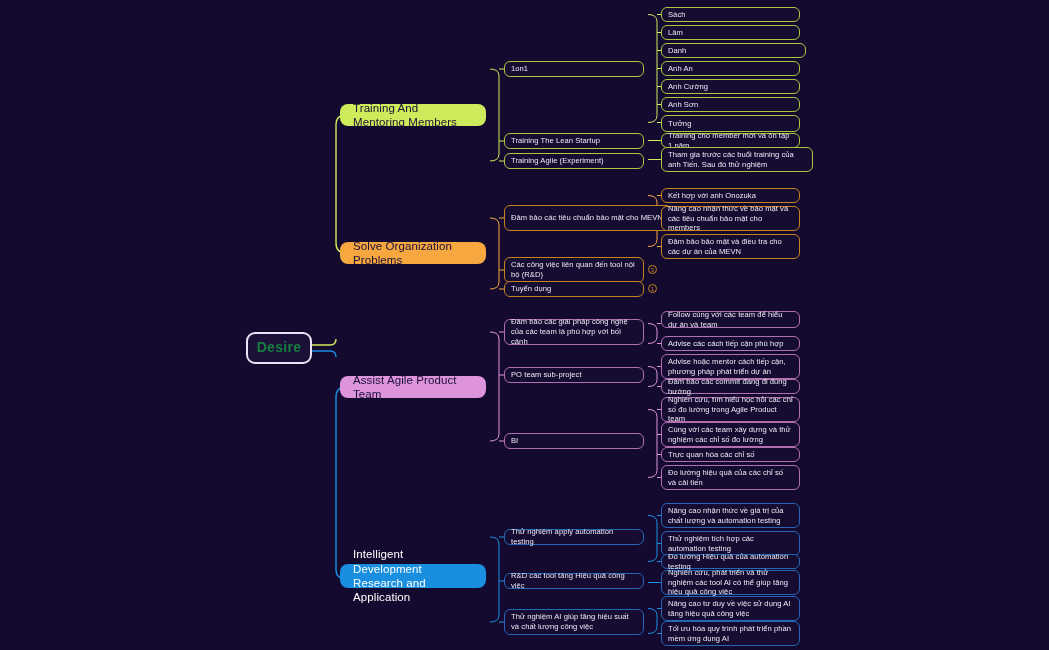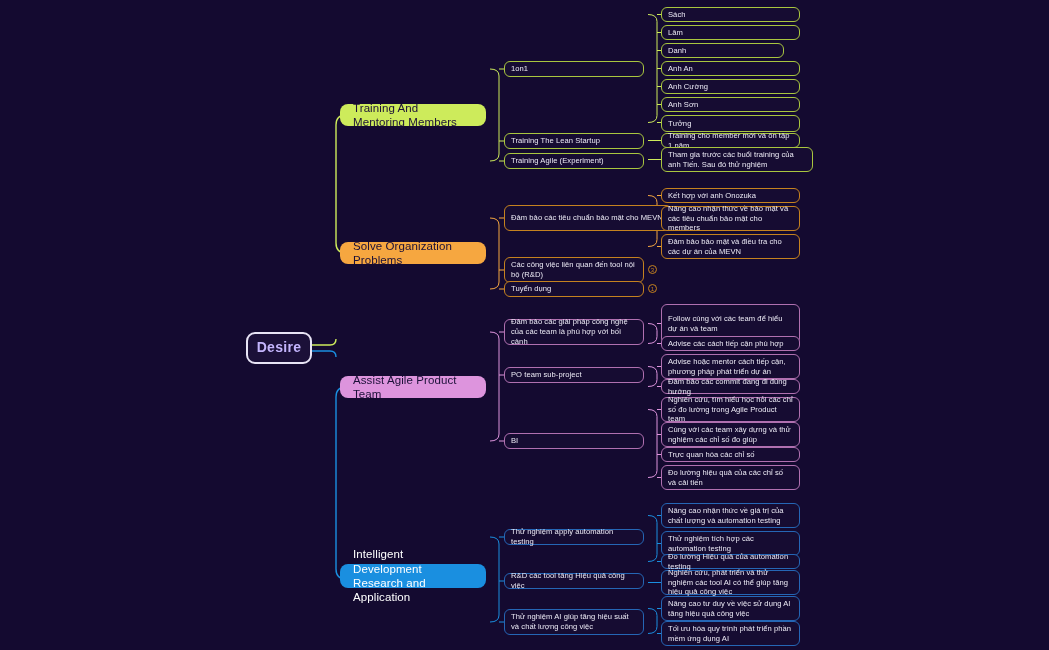--- a/index.html
+++ b/index.html
@@ -28,21 +28,21 @@
     display: flex;
     align-items: center;
     line-height: 1.25;
     letter-spacing: .1px;
   }
 
   
   .root {
     background: #1b1038;
     border: 2px solid #e8e4f5;
-    color: #c4b5fd;
+    color: #15803d;
     font-size: 14px;
     font-weight: bold;
     justify-content: center;
     border-radius: 9px;
     letter-spacing: .3px;
   }
 
   
   .branch {
     color: #1b1038;
@@ -150,48 +150,48 @@
       <path d="M 346 579 L 340 579" fill="none" stroke="#1a8fe0" stroke-width="1.4"></path>
     </svg>
 
   <div class="node root" id="root-node" style="left: 246px; top: 332px; width: 66px; height: 32px;">Desire</div>
 
   <div id="nodes">
       <div class="node branch green" style="left: 340px; top: 104px; width: 146px; height: 22px;">Training And Mentoring Members</div>
       <div class="node box green" style="left: 504px; top: 61px; width: 140px; height: 16px;">1on1</div>
       <div class="node box green" style="left: 661px; top: 7px; width: 139px; height: 15px;">Sách</div>
       <div class="node box green" style="left: 661px; top: 25px; width: 139px; height: 15px;">Lâm</div>
-      <div class="node box green" style="left: 661px; top: 43px; width: 123px; height: 15px; text-align: right;">Danh</div>
+      <div class="node box green" style="left: 661px; top: 43px; width: 145px; height: 15px; text-align: right;">Danh</div>
       <div class="node box green" style="left: 661px; top: 61px; width: 139px; height: 15px;">Anh An</div>
       <div class="node box green" style="left: 661px; top: 79px; width: 139px; height: 15px;">Anh Cường</div>
       <div class="node box green" style="left: 661px; top: 97px; width: 139px; height: 15px;">Anh Sơn</div>
       <div class="node box green" style="left: 661px; top: 115px; width: 139px; height: 17px;">Tưởng</div>
       <div class="node box green" style="left: 504px; top: 133px; width: 140px; height: 16px;">Training The Lean Startup</div>
       <div class="node box green" style="left: 661px; top: 133px; width: 139px; height: 15px;">Training cho member mới và ôn tập 1 năm</div>
       <div class="node box green" style="left: 504px; top: 153px; width: 140px; height: 16px;">Training Agile (Experiment)</div>
       <div class="node box green" style="left: 661px; top: 147px; width: 152px; height: 25px;">Tham gia trước các buổi training của anh Tiến. Sau đó thử nghiệm</div>
       <div class="node branch orange" style="left: 340px; top: 242px; width: 146px; height: 22px;">Solve Organization Problems</div>
       <div class="node box orange" style="left: 504px; top: 205px; width: 168px; height: 26px;">Đảm bảo các tiêu chuẩn bảo mật cho MEVN</div>
       <div class="node box orange" style="left: 661px; top: 188px; width: 139px; height: 15px;">Kết hợp với anh Onozuka</div>
       <div class="node box orange" style="left: 661px; top: 206px; width: 139px; height: 25px;">Nâng cao nhận thức về bảo mật và các tiêu chuẩn bảo mật cho members</div>
       <div class="node box orange" style="left: 661px; top: 234px; width: 139px; height: 25px;">Đảm bảo bảo mật và điều tra cho các dự án của MEVN</div>
       <div class="node box orange" style="left: 504px; top: 257px; width: 140px; height: 26px;">Các công việc liên quan đến tool nội bộ (R&amp;D)</div>
       <div class="badge" style="left: 648px; top: 265px;">3</div>
       <div class="node box orange" style="left: 504px; top: 281px; width: 140px; height: 16px;">Tuyển dụng</div>
       <div class="badge" style="left: 648px; top: 284px;">1</div>
       <div class="node branch pink" style="left: 340px; top: 376px; width: 146px; height: 22px;">Assist Agile Product Team</div>
       <div class="node box pink" style="left: 504px; top: 319px; width: 140px; height: 26px;">Đảm bảo các giải pháp công nghệ của các team là phù hợp với bối cảnh</div>
-      <div class="node box pink" style="left: 661px; top: 304px; width: 139px; height: 40px;">Follow cùng với các team để hiểu dự án và team</div>
+      <div class="node box pink" style="left: 661px; top: 311px; width: 139px; height: 17px;">Follow cùng với các team để hiểu dự án và team</div>
       <div class="node box pink" style="left: 661px; top: 336px; width: 139px; height: 15px;">Advise các cách tiếp cận phù hợp</div>
       <div class="node box pink" style="left: 504px; top: 367px; width: 140px; height: 16px;">PO team sub-project</div>
       <div class="node box pink" style="left: 661px; top: 354px; width: 139px; height: 25px;">Advise hoặc mentor cách tiếp cận, phương pháp phát triển dự án</div>
       <div class="node box pink" style="left: 661px; top: 379px; width: 139px; height: 15px;">Đảm bảo các commit đang đi đúng hướng</div>
       <div class="node box pink" style="left: 504px; top: 433px; width: 140px; height: 16px;">BI</div>
       <div class="node box pink" style="left: 661px; top: 397px; width: 139px; height: 25px;">Nghiên cứu, tìm hiểu học hỏi các chỉ số đo lường trong Agile Product team</div>
-      <div class="node box pink" style="left: 661px; top: 422px; width: 139px; height: 25px;">Cùng với các team xây dựng và thử nghiệm các chỉ số đo giúp</div>
+      <div class="node box pink" style="left: 661px; top: 422px; width: 139px; height: 25px;">Cùng với các team xây dựng và thử nghiệm các chỉ số đo lường</div>
       <div class="node box pink" style="left: 661px; top: 447px; width: 139px; height: 15px;">Trực quan hóa các chỉ số</div>
       <div class="node box pink" style="left: 661px; top: 465px; width: 139px; height: 25px;">Đo lường hiệu quả của các chỉ số và cải tiến</div>
       <div class="node branch blue" style="left: 340px; top: 564px; width: 146px; height: 24px;">Intelligent Development Research and Application</div>
       <div class="node box blue" style="left: 504px; top: 529px; width: 140px; height: 16px;">Thử nghiệm apply automation testing</div>
       <div class="node box blue" style="left: 661px; top: 503px; width: 139px; height: 25px;">Nâng cao nhận thức về giá trị của chất lượng và automation testing</div>
       <div class="node box blue" style="left: 661px; top: 531px; width: 139px; height: 25px;">Thử nghiệm tích hợp các automation testing</div>
       <div class="node box blue" style="left: 661px; top: 554px; width: 139px; height: 15px;">Đo lường Hiệu quả của automation testing</div>
       <div class="node box blue" style="left: 504px; top: 573px; width: 140px; height: 16px;">R&amp;D các tool tăng Hiệu quả công việc</div>
       <div class="node box blue" style="left: 661px; top: 570px; width: 139px; height: 25px;">Nghiên cứu, phát triển và thử nghiệm các tool AI có thể giúp tăng hiệu quả công việc</div>
       <div class="node box blue" style="left: 504px; top: 609px; width: 140px; height: 26px;">Thử nghiệm AI giúp tăng hiệu suất và chất lượng công việc</div>

